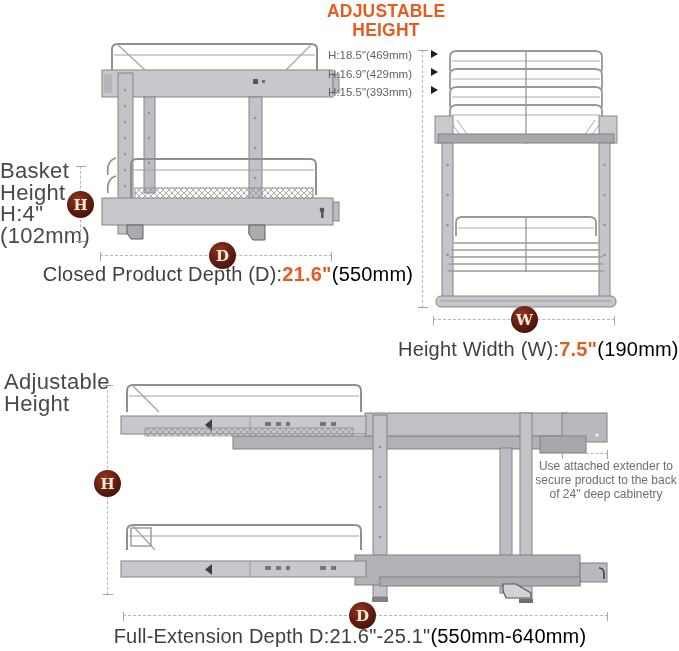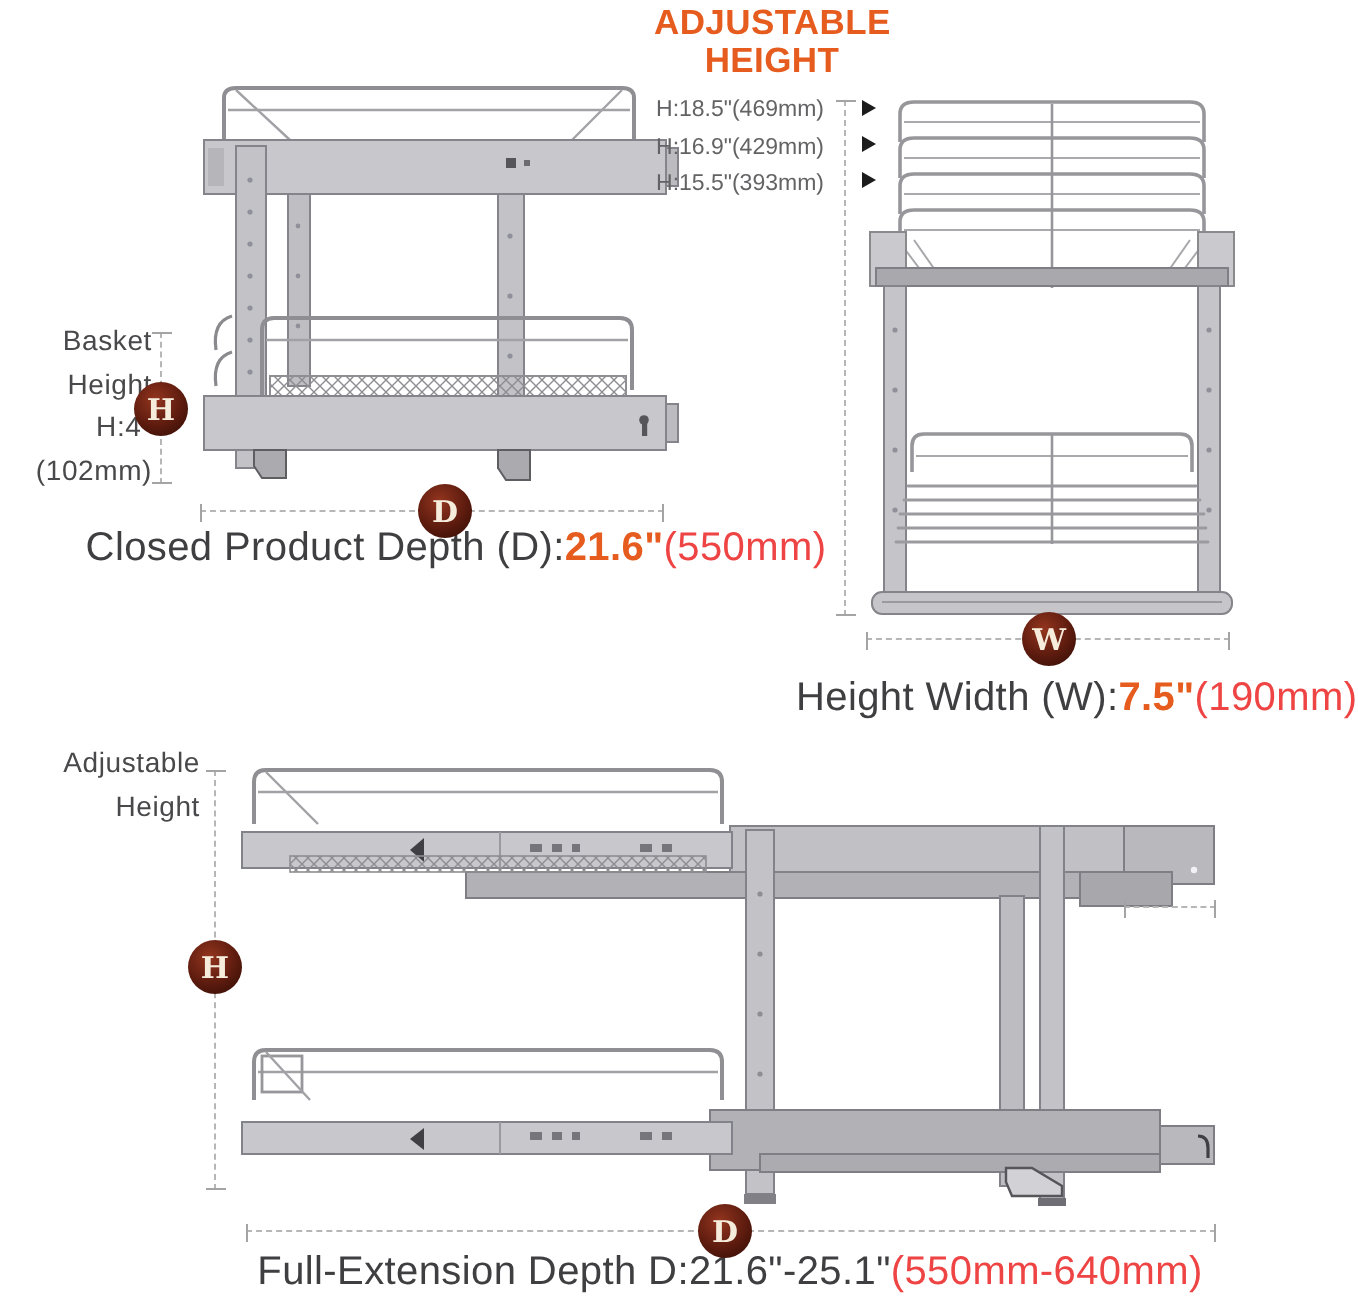--- a/index.html
+++ b/index.html
@@ -5,23 +5,23 @@
   html,body { margin:0; padding:0; background:#ffffff; }
   .canvas {
     position:relative; width:679px; height:651px; overflow:hidden;
     background:#ffffff;
     font-family:"Liberation Sans", sans-serif;
     color:#48484a;
   }
   .abs { position:absolute; }
 
   
-  .side-label { font-size:14px; line-height:21.5px; text-align:right; color:#49494b; letter-spacing:0.3px; }
+  .side-label { font-size:22px; line-height:21.5px; text-align:left; color:#49494b; letter-spacing:0.3px; }
   .big-label  { font-size:20px; line-height:24px; text-align:center; color:#3f3f41; letter-spacing:0.2px; white-space:nowrap; }
-  .metric { color:#ef4444; }
+  .metric { color:#000000; }
   .accent { color:#E65C1E; font-weight:bold; }
   .adj-heading { color:#E65C1E; font-weight:bold; font-size:17.5px; line-height:19px; text-align:center; letter-spacing:0.2px; }
   .h-option { font-size:11.5px; line-height:18.5px; color:#636365; text-align:right; white-space:nowrap; }
   .note { font-size:12px; line-height:13.8px; color:#6e6e70; text-align:center; }
 
   
   .dimh { position:absolute; height:0; border-top:1px dashed #b6b6b6; }
   .dimh::before,.dimh::after { content:""; position:absolute; top:-4px; height:9px; width:1px; background:#a4a4a4; }
   .dimh::before { left:0; } .dimh::after { right:0; }
   .dimv { position:absolute; width:0; border-left:1px dashed #b6b6b6; }
@@ -257,21 +257,26 @@
       <rect x="205" y="194" width="6" height="4"></rect>
         <rect x="216" y="194" width="5" height="4"></rect>
     </g>
 
     <polygon points="388,212 401,212 416,221 416,226 391,226 388,219" fill="#d2d2d6" stroke="#55555a" stroke-width="1.2"></polygon>
     <rect x="257" y="225" width="16" height="5" fill="#808086"></rect>
     <rect x="404" y="227" width="14" height="4" fill="#6e6e74"></rect>
   </svg>
 
   <div class="dimh" style="left:562px; top:453px; width:46px;"></div>
+  <div class="abs note" style="left:533px; top:460px; width:146px;">
+    <div>Use attached extender to</div>
+    <div>secure product to the back</div>
+    <div>of 24" deep cabinetry</div>
+  </div>
 
   <div class="dimh" style="left:123px; top:615px; width:485px;"></div>
   <div class="marker" style="left:349px; top:602px;">D</div>
 
-  <div class="abs big-label" style="left:63px; top:624px; width:604px;">
+  <div class="abs big-label" style="left:48px; top:624px; width:604px;">
     <span>Full-Extension Depth D:21.6"-25.1"</span><span class="metric">(550mm-640mm)</span>
   </div>
 
 </div>
 
 </body></html>

